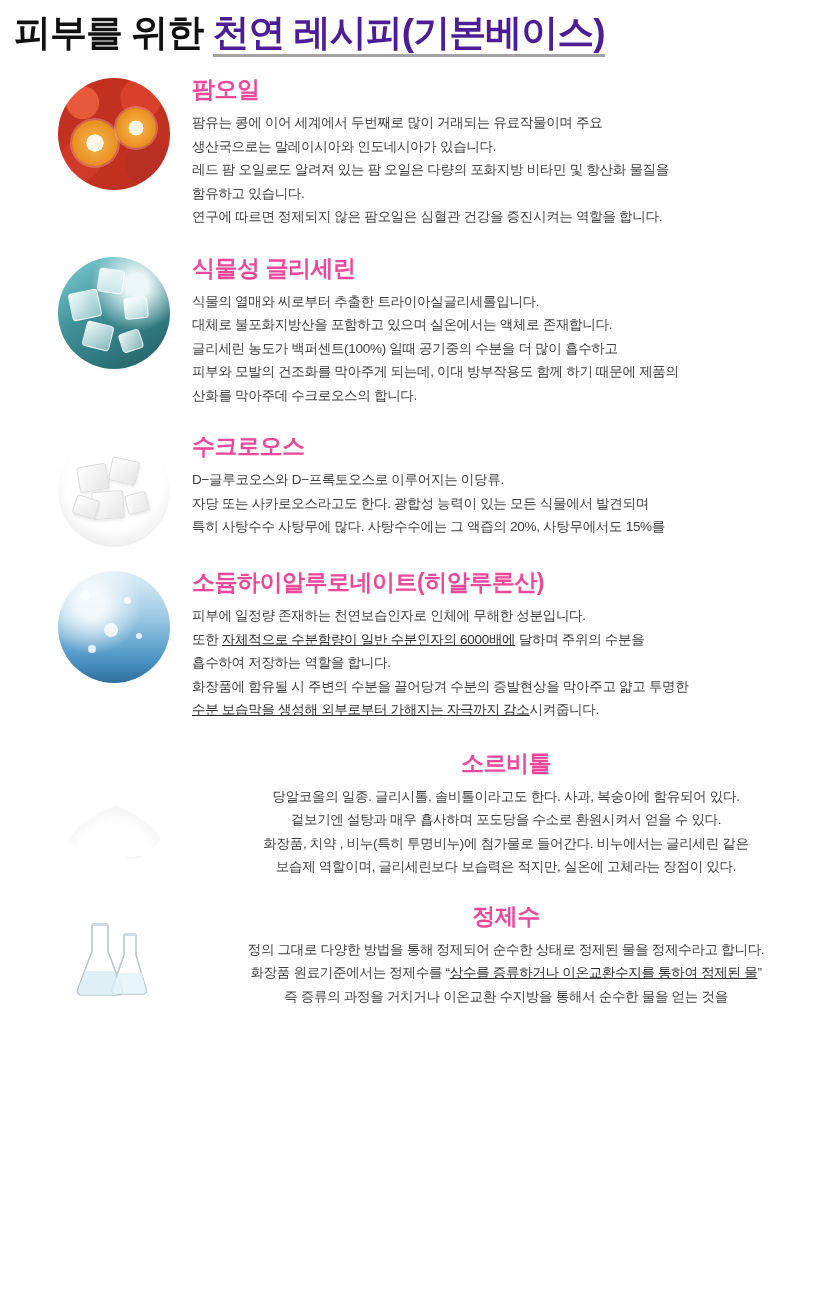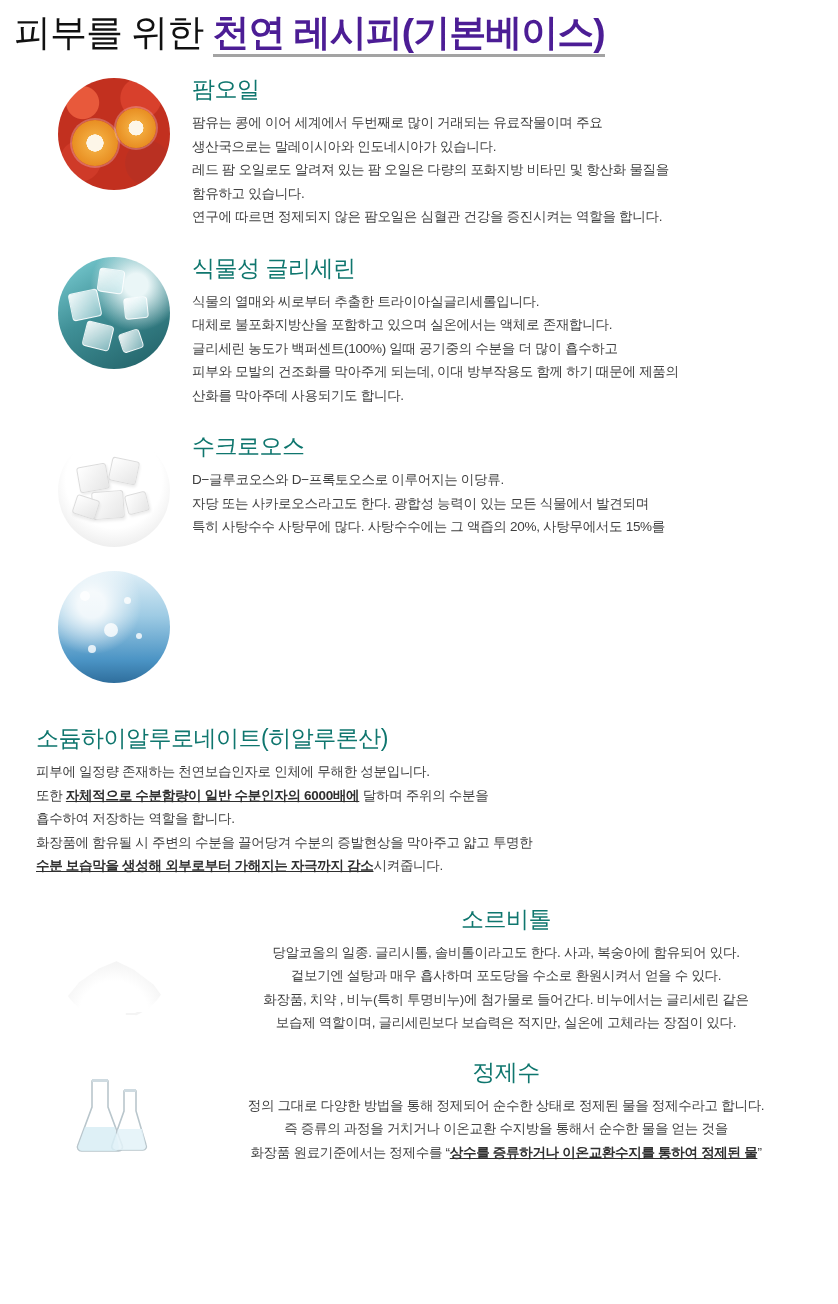--- a/index.html
+++ b/index.html
@@ -17,21 +17,21 @@
     position: relative;
   }
 
   
   .page-header {
     padding: 8px 0 4px 14px;
     white-space: nowrap;
   }
   .page-header .title-black {
     font-size: 37px;
-    font-weight: normal;
+    font-weight: bold;
     color: #111111;
     letter-spacing: -1px;
   }
   .page-header .title-green {
     font-size: 37px;
     font-weight: bold;
     color: #4c1d95;
     letter-spacing: -1px;
     border-bottom: 3px solid #a3a3a3;
     padding-bottom: 1px;
@@ -57,33 +57,33 @@
     border-radius: 50%;
     overflow: hidden;
     position: relative;
   }
   .body-col {
     flex: 1 1 auto;
     padding-right: 18px;
   }
   .sec-title {
     font-size: 23px;
-    color: #0f766e;
+    color: #ec4899;
     letter-spacing: -0.5px;
     margin: 0 0 8px 0;
-    font-weight: normal;
+    font-weight: bold;
   }
   .sec-lines p {
     margin: 0 0 3px 0;
     font-size: 13.5px;
     line-height: 1.52;
     color: #3f3f3f;
     letter-spacing: -0.3px;
   }
-  .u { text-decoration: underline; font-weight: bold; color: #2f2f2f; }
+  .u { text-decoration: underline; font-weight: normal; color: #2f2f2f; }
   .b { font-weight: bold; color: #2f2f2f; }
 
   
   
   .img-palm {
     background:
       radial-gradient(circle at 22% 22%, #e8593b 0 16px, transparent 17px),
       radial-gradient(circle at 74% 18%, #d8402c 0 20px, transparent 21px),
       radial-gradient(circle at 20% 74%, #cf3a28 0 20px, transparent 21px),
       radial-gradient(circle at 80% 76%, #b93022 0 22px, transparent 23px),
@@ -177,21 +177,21 @@
                 radial-gradient(ellipse at 70% 70%, #f1f1f1 0 18%, transparent 19%);
   }
 
   
   .img-water { background: #ffffff; }
 
   
   .s1 { margin-top: 12px; }
   .s2 { margin-top: 22px; }
   .s3 { margin-top: 22px; }
-  .s4 { margin-top: 20px; flex-direction: column; }
+  .s4 { margin-top: 20px; }
   .s5 { margin-top: 24px; text-align: center; }
   .s6 { margin-top: 20px; text-align: center; }
 </style>
 </head>
 <body>
 
 <div class="page-header">
   <span class="title-black">피부를 위한 </span><span class="title-green">천연 레시피(기본베이스)</span>
 </div>
 
@@ -224,21 +224,21 @@
         <i></i>
     </div>
   </div>
   <div class="body-col">
     <h2 class="sec-title">식물성 글리세린</h2>
     <div class="sec-lines">
       <p>식물의 열매와 씨로부터 추출한 트라이아실글리세롤입니다.</p>
       <p>대체로 불포화지방산을 포함하고 있으며 실온에서는 액체로 존재합니다.</p>
       <p>글리세린 농도가 백퍼센트(100%) 일때 공기중의 수분을 더 많이 흡수하고</p>
       <p>피부와 모발의 건조화를 막아주게 되는데, 이대 방부작용도 함께 하기 때문에 제품의</p>
-      <p>산화를 막아주데 사용되기도 합니다.</p>
+      <p>산화를 막아주데 수크로오스의 합니다.</p>
     </div>
   </div>
 </div>
 
 <div class="section s3">
   <div class="thumb-wrap">
     <div class="thumb img-suc">
       <i></i>
         <i></i>
         <i></i>
@@ -308,17 +308,17 @@
         <path d="M60 68 L84 68 L87.5 84 A3.5 3.5 0 0 1 84.5 89 H58 A3.5 3.5 0 0 1 55.5 84 Z" fill="#e3f2f8" opacity="0.85"></path>
         <rect x="34" y="18" width="16" height="3" fill="#cfdbe1"></rect>
         <rect x="66" y="28" width="12" height="3" fill="#cfdbe1"></rect>
       </svg>
     </div>
   </div>
   <div class="body-col">
     <h2 class="sec-title">정제수</h2>
     <div class="sec-lines">
       <p><span>정의 그대로 다양한 방법을 통해 정제되어 순수한 상태로 정제된 물을 정제수라고 합니다.</span></p>
+      <p><span>화장품 원료기준에서는 정제수를 “</span><span class="u">상수를 증류하거나 이온교환수지를 통하여 정제된 물</span><span>”</span></p>
       <p><span>즉 증류의 과정을 거치거나 이온교환 수지방을 통해서 순수한 물을 얻는 것을</span></p>
-      <p><span>화장품 원료기준에서는 정제수를 “</span><span class="u">상수를 증류하거나 이온교환수지를 통하여 정제된 물</span><span>”</span></p>
     </div>
   </div>
 </div>
 
 </body></html>

